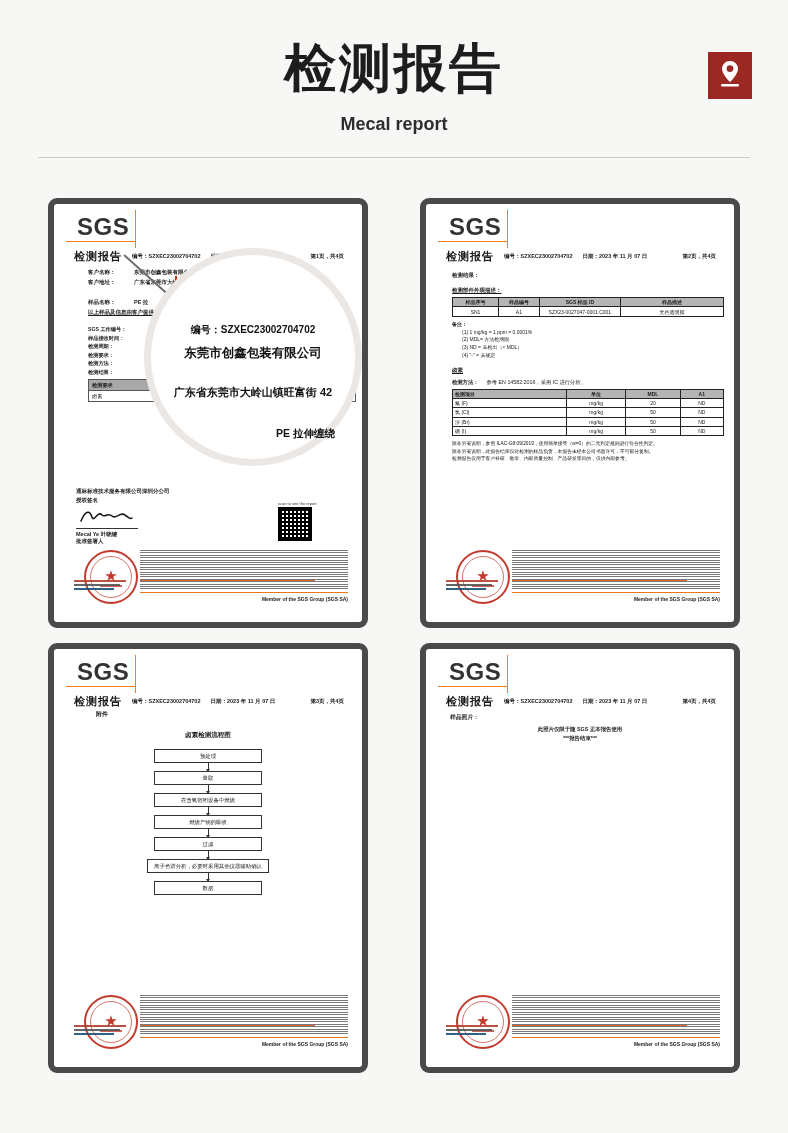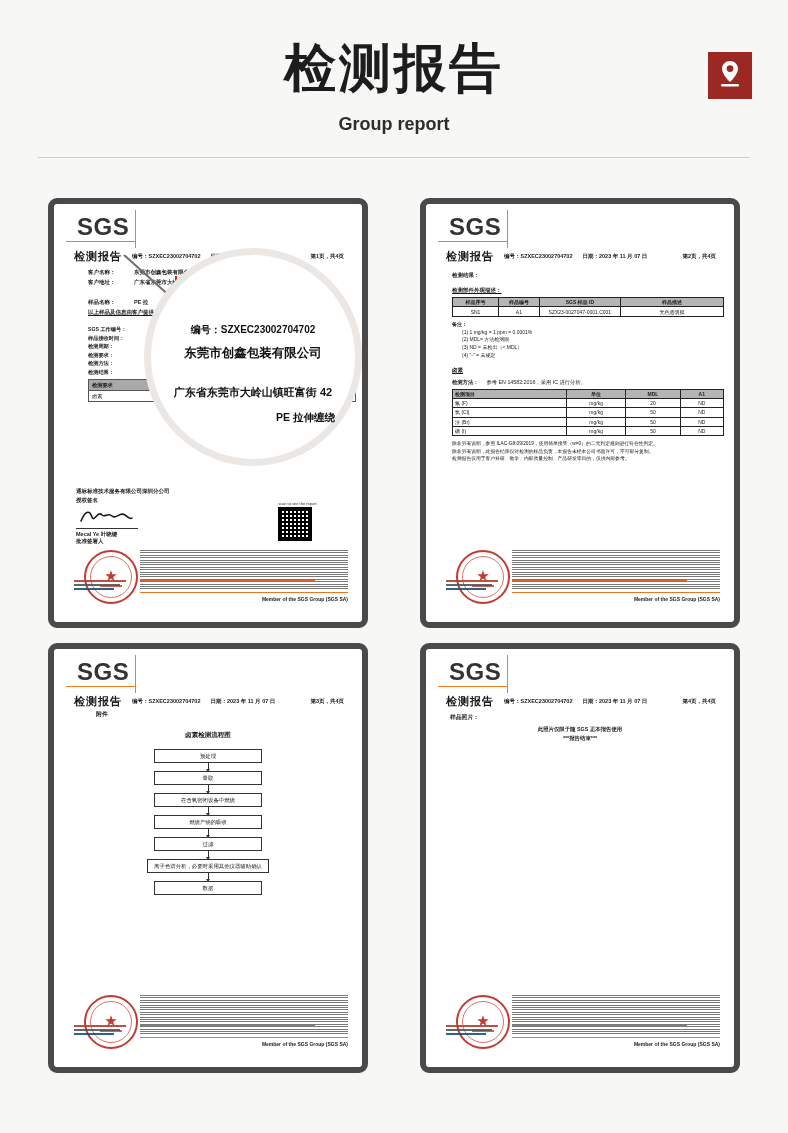--- a/index.html
+++ b/index.html
@@ -37,21 +37,21 @@
   .req-val{border:1px solid #555;border-top:none;padding:1.5px 3px;font-weight:400;}
   .red-underline{position:absolute;left:146px;top:61px;width:28px;height:1.2px;background:#cc2a00;z-index:2;}
   .red-tick{position:absolute;left:121px;top:72px;width:1.5px;height:5px;background:#cc2a00;z-index:2;}
   
   .mag-handle{position:absolute;left:70px;top:50px;width:64px;height:2.2px;background:#6e6e6e; transform:rotate(42deg);transform-origin:left center;z-index:3;}
   .mag{position:absolute;left:90px;top:44px;width:218px;height:218px;border-radius:50%; background:#fff;border:7px solid #ebe7e4;box-sizing:border-box;z-index:4;}
   .mag div{position:absolute;left:0;right:0;text-align:center;font-weight:800;color:#111;}
   .mag-no{top:68px;font-size:10px;}
   .mag-co{top:90px;font-size:12.5px;}
   .mag-addr{top:110px;font-size:11px;white-space:nowrap;margin-top:20px;}
-  .mag-prod{top:156px;font-size:10.5px;left:auto!important;right:20px!important;text-align:right!important;}
+  .mag-prod{top:172px;font-size:10.5px;left:auto!important;right:20px!important;text-align:right!important;}
   
   .signer{position:absolute;left:22px;top:284px;z-index:5;font-size:5.5px;font-weight:700;}
   .sig-svg{display:block;margin:3px 0 0 2px;}
   .sig-line{width:62px;border-top:1px solid #333;margin-top:1px;}
   .qr-wrap{position:absolute;left:224px;top:297px;z-index:5;text-align:center;}
   .qr-cap{font-size:4px;color:#333;margin-bottom:1px;}
   .qr{width:34px;height:34px;border:2px solid #000;box-sizing:border-box;
       background-image:repeating-linear-gradient(0deg,#000 0 2px,transparent 2px 4px),
                        repeating-linear-gradient(90deg,#000 0 2px,#fff 2px 4px);}
   
@@ -105,21 +105,21 @@
   .dark-strip{position:absolute;right:10px;top:28px;width:9px;height:92px;background:#101010;transform:rotate(16deg);}
   .tag{position:absolute;right:34px;top:64px;width:15px;height:8px;background:#a8d3a6;border:1px solid #eaeaea;}
   .photo-caption{text-align:center;font-size:6px;font-weight:700;padding:2.5px 0 1px;}
   .photo-note{text-align:center;font-size:5.4px;margin-top:4px;font-weight:700;}
   .end-note{text-align:center;font-size:5.4px;font-weight:800;margin-top:2px;}
 </style>
 </head>
 <body>
 
 <div class="page-title">检测报告</div>
-<div class="page-sub">Group report</div>
+<div class="page-sub">Mecal report</div>
 <div class="corner-badge">
   <span>
     <svg width="26" height="30" viewBox="0 0 26 30">
       <path d="M13 2c-4.4 0-8 3.5-8 7.9 0 5.4 8 13.1 8 13.1s8-7.7 8-13.1C21 5.5 17.4 2 13 2z" fill="#fff"></path>
       <circle cx="13" cy="9.6" r="3.4" fill="#9b2823"></circle>
       <rect x="4" y="25" width="18" height="2.4" rx="1.2" fill="#fff"></rect>
     </svg>
   </span>
 </div>
 <div class="divider"></div>

